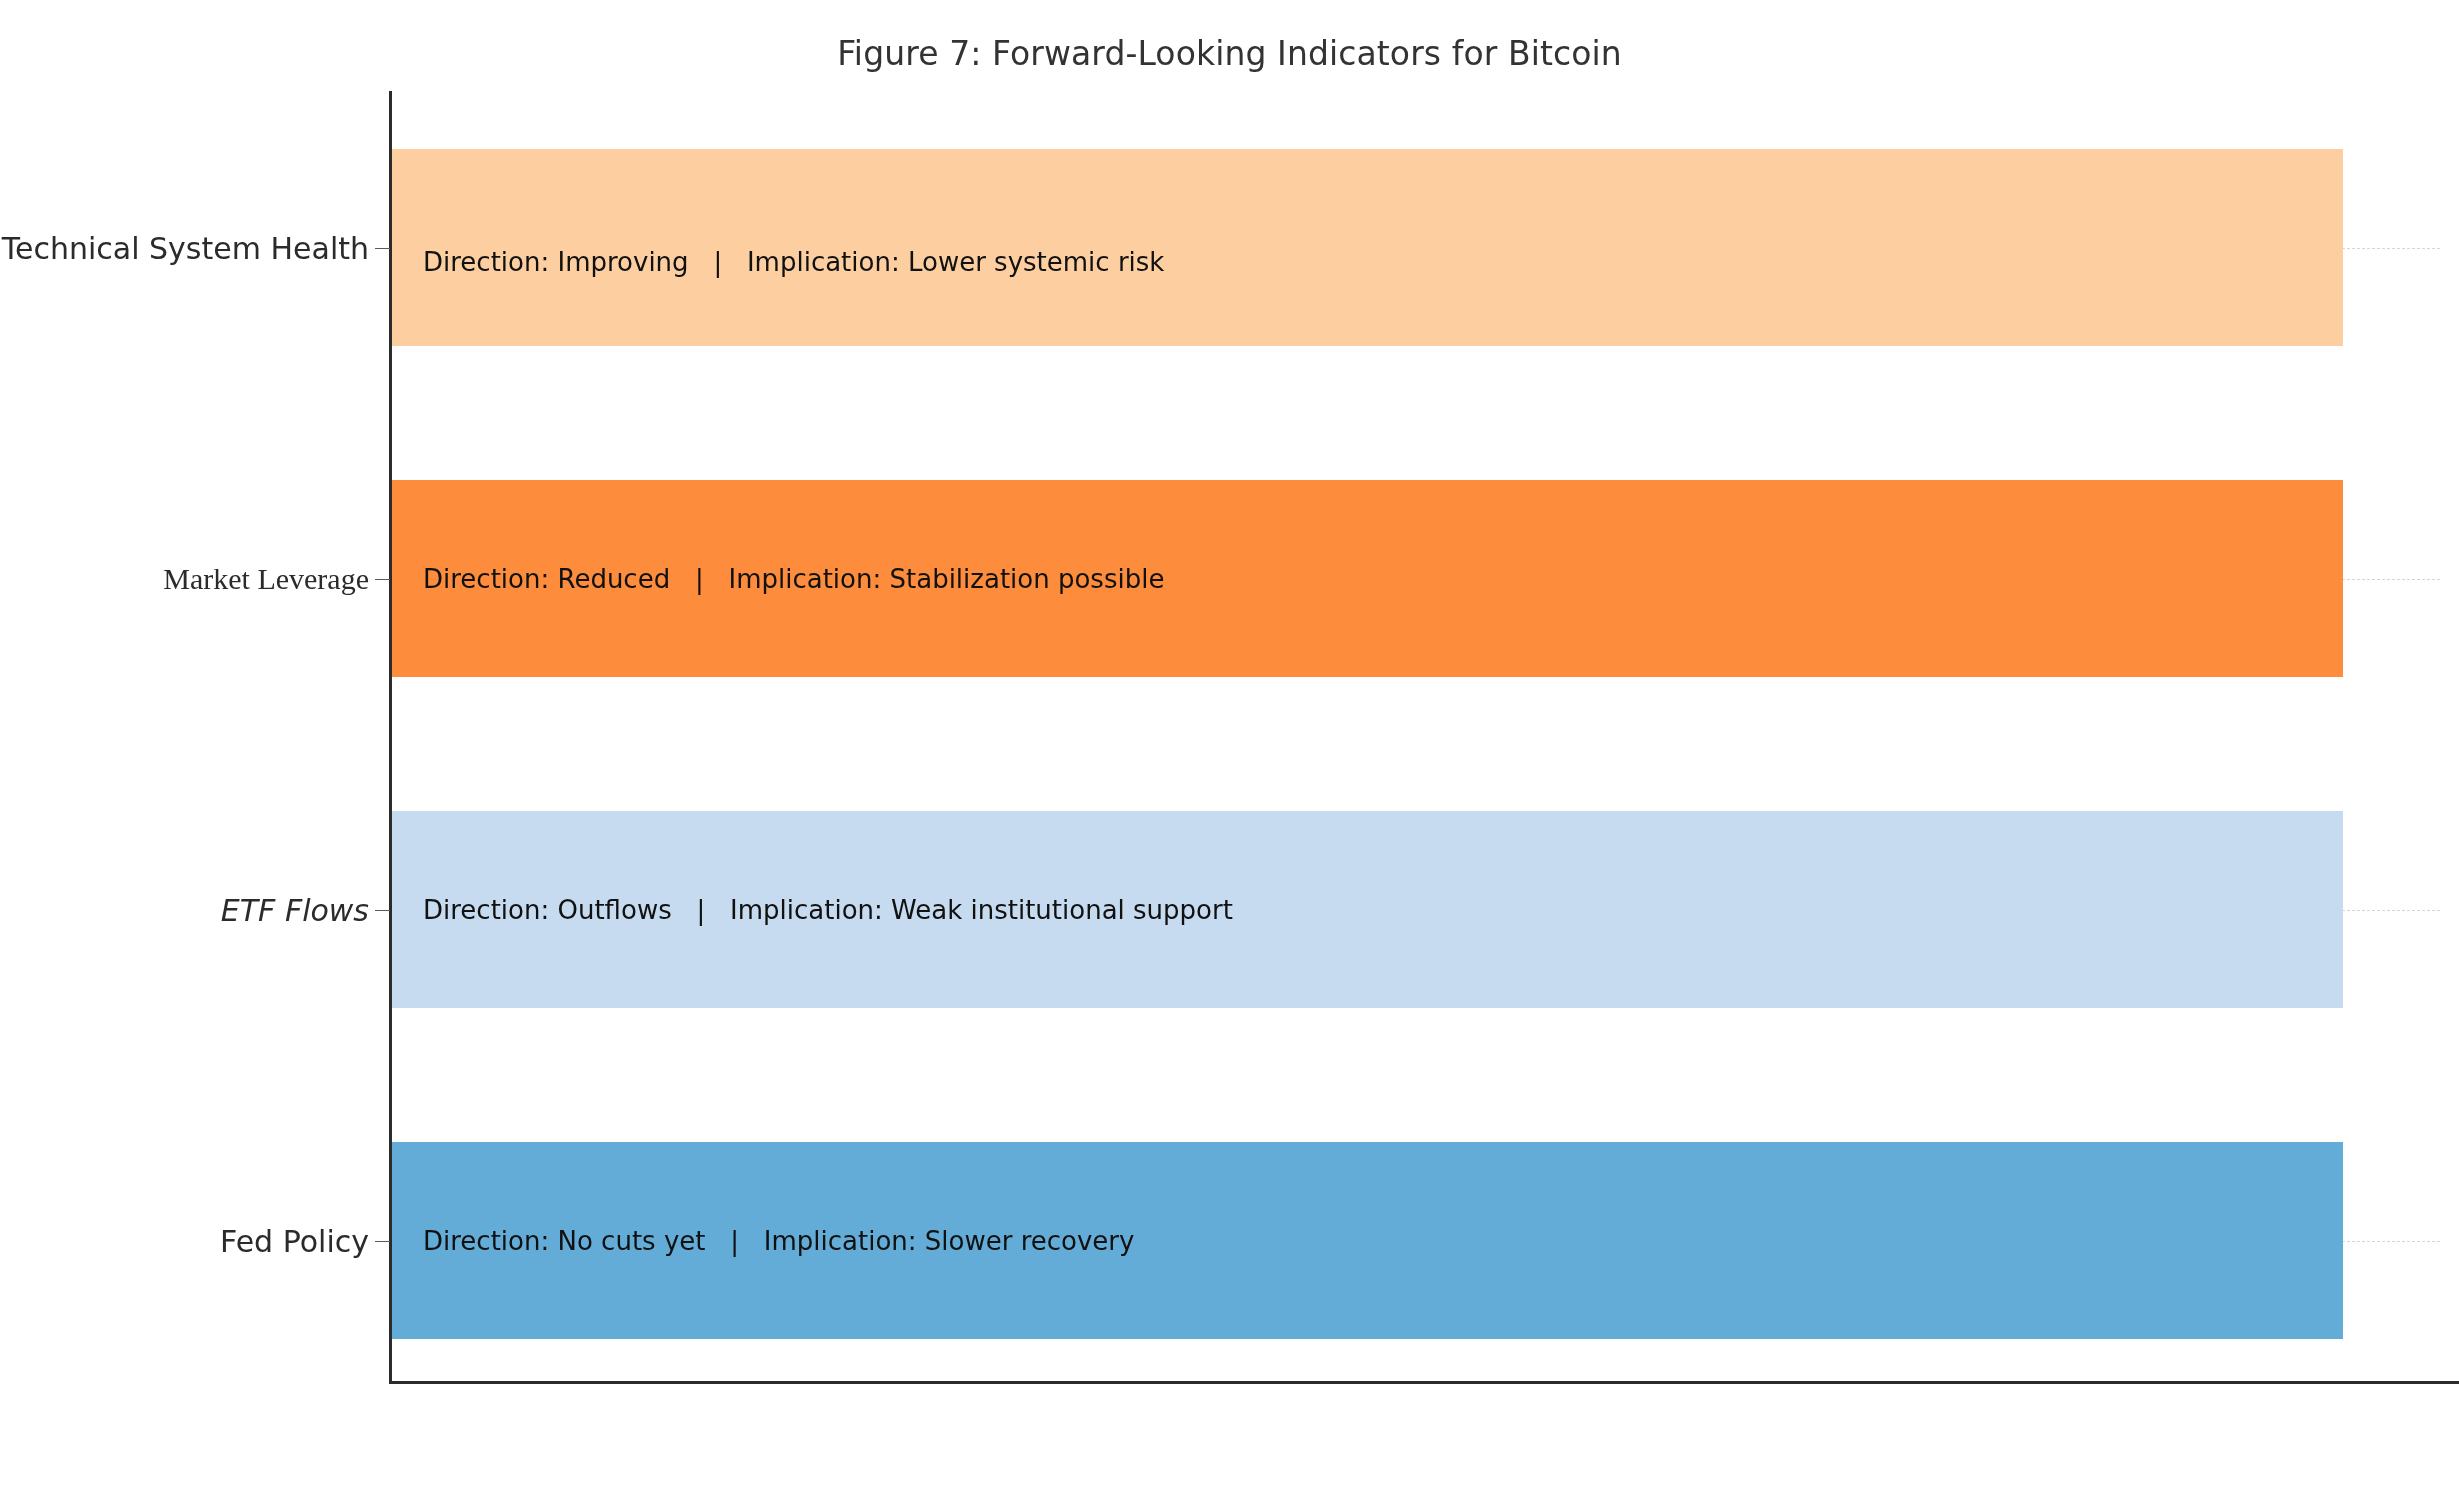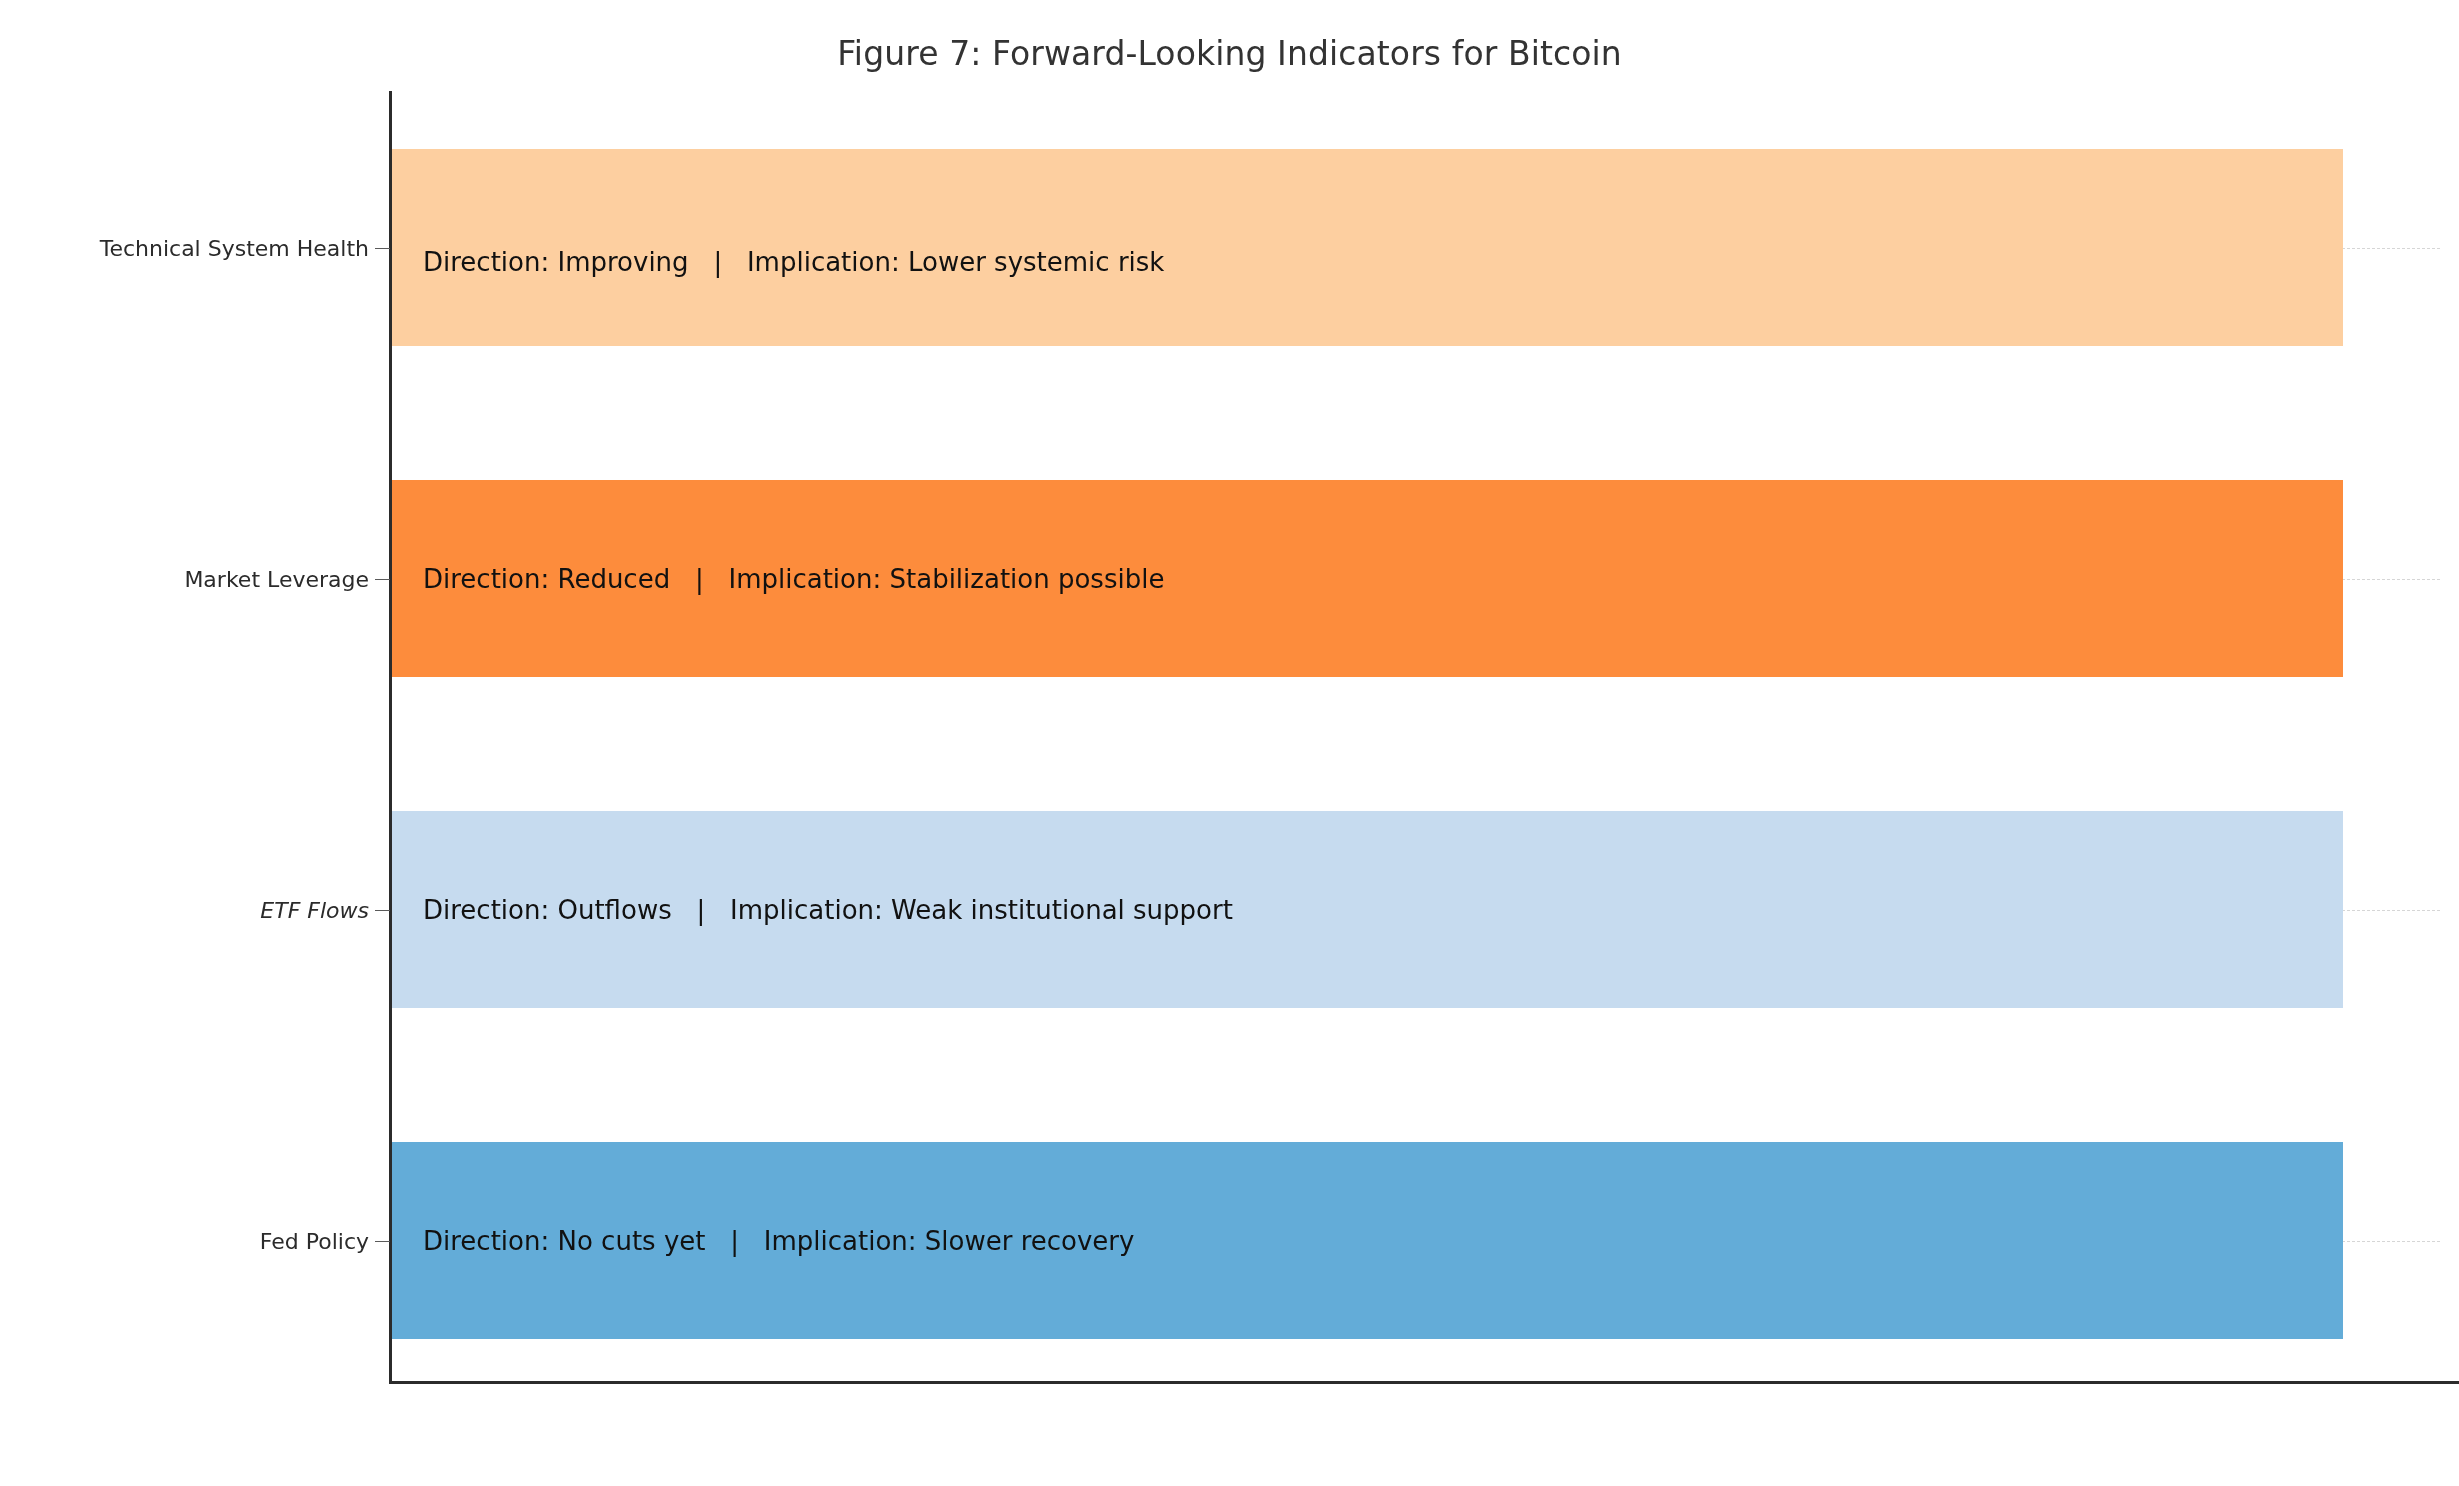--- a/index.html
+++ b/index.html
@@ -83,21 +83,21 @@
     font-family: "DejaVu Sans", sans-serif;
     white-space: pre;
     transform: translateY(-50%);
   }
 
   
   .ytick-label {
     position: absolute;
     right: 2090px;        
     text-align: right;
-    font-size: 22px;
+    font-size: 30px;
     color: #2b2b2b;
     font-family: "DejaVu Sans", sans-serif;
     white-space: nowrap;
     transform: translateY(-50%);
   }
   
   .ytick-mark {
     position: absolute;
     left: 375px;
     width: 15.4px;
@@ -142,19 +142,19 @@
   <div class="bar-annotation" style="top:579px;">Direction: Reduced   |   Implication: Stabilization possible</div>
   <div class="bar-annotation" style="top:910px;">Direction: Outflows   |   Implication: Weak institutional support</div>
   <div class="bar-annotation" style="top:1241px;">Direction: No cuts yet   |   Implication: Slower recovery</div>
 
   <div class="ytick-mark" style="top:248px;"></div>
   <div class="ytick-mark" style="top:579px;"></div>
   <div class="ytick-mark" style="top:910px;"></div>
   <div class="ytick-mark" style="top:1241px;"></div>
 
   <div class="ytick-label" style="top:248px;">Technical System Health</div>
-  <div class="ytick-label" style="top:579px;">Market Leverage</div>
+  <div class="ytick-label" style="top:579px;font-family:Liberation Serif, serif;">Market Leverage</div>
   <div class="ytick-label" style="top:910px;font-style:italic;">ETF Flows</div>
   <div class="ytick-label" style="top:1241px;">Fed Policy</div>
 
 
 </div>
 
 
 </body></html>

